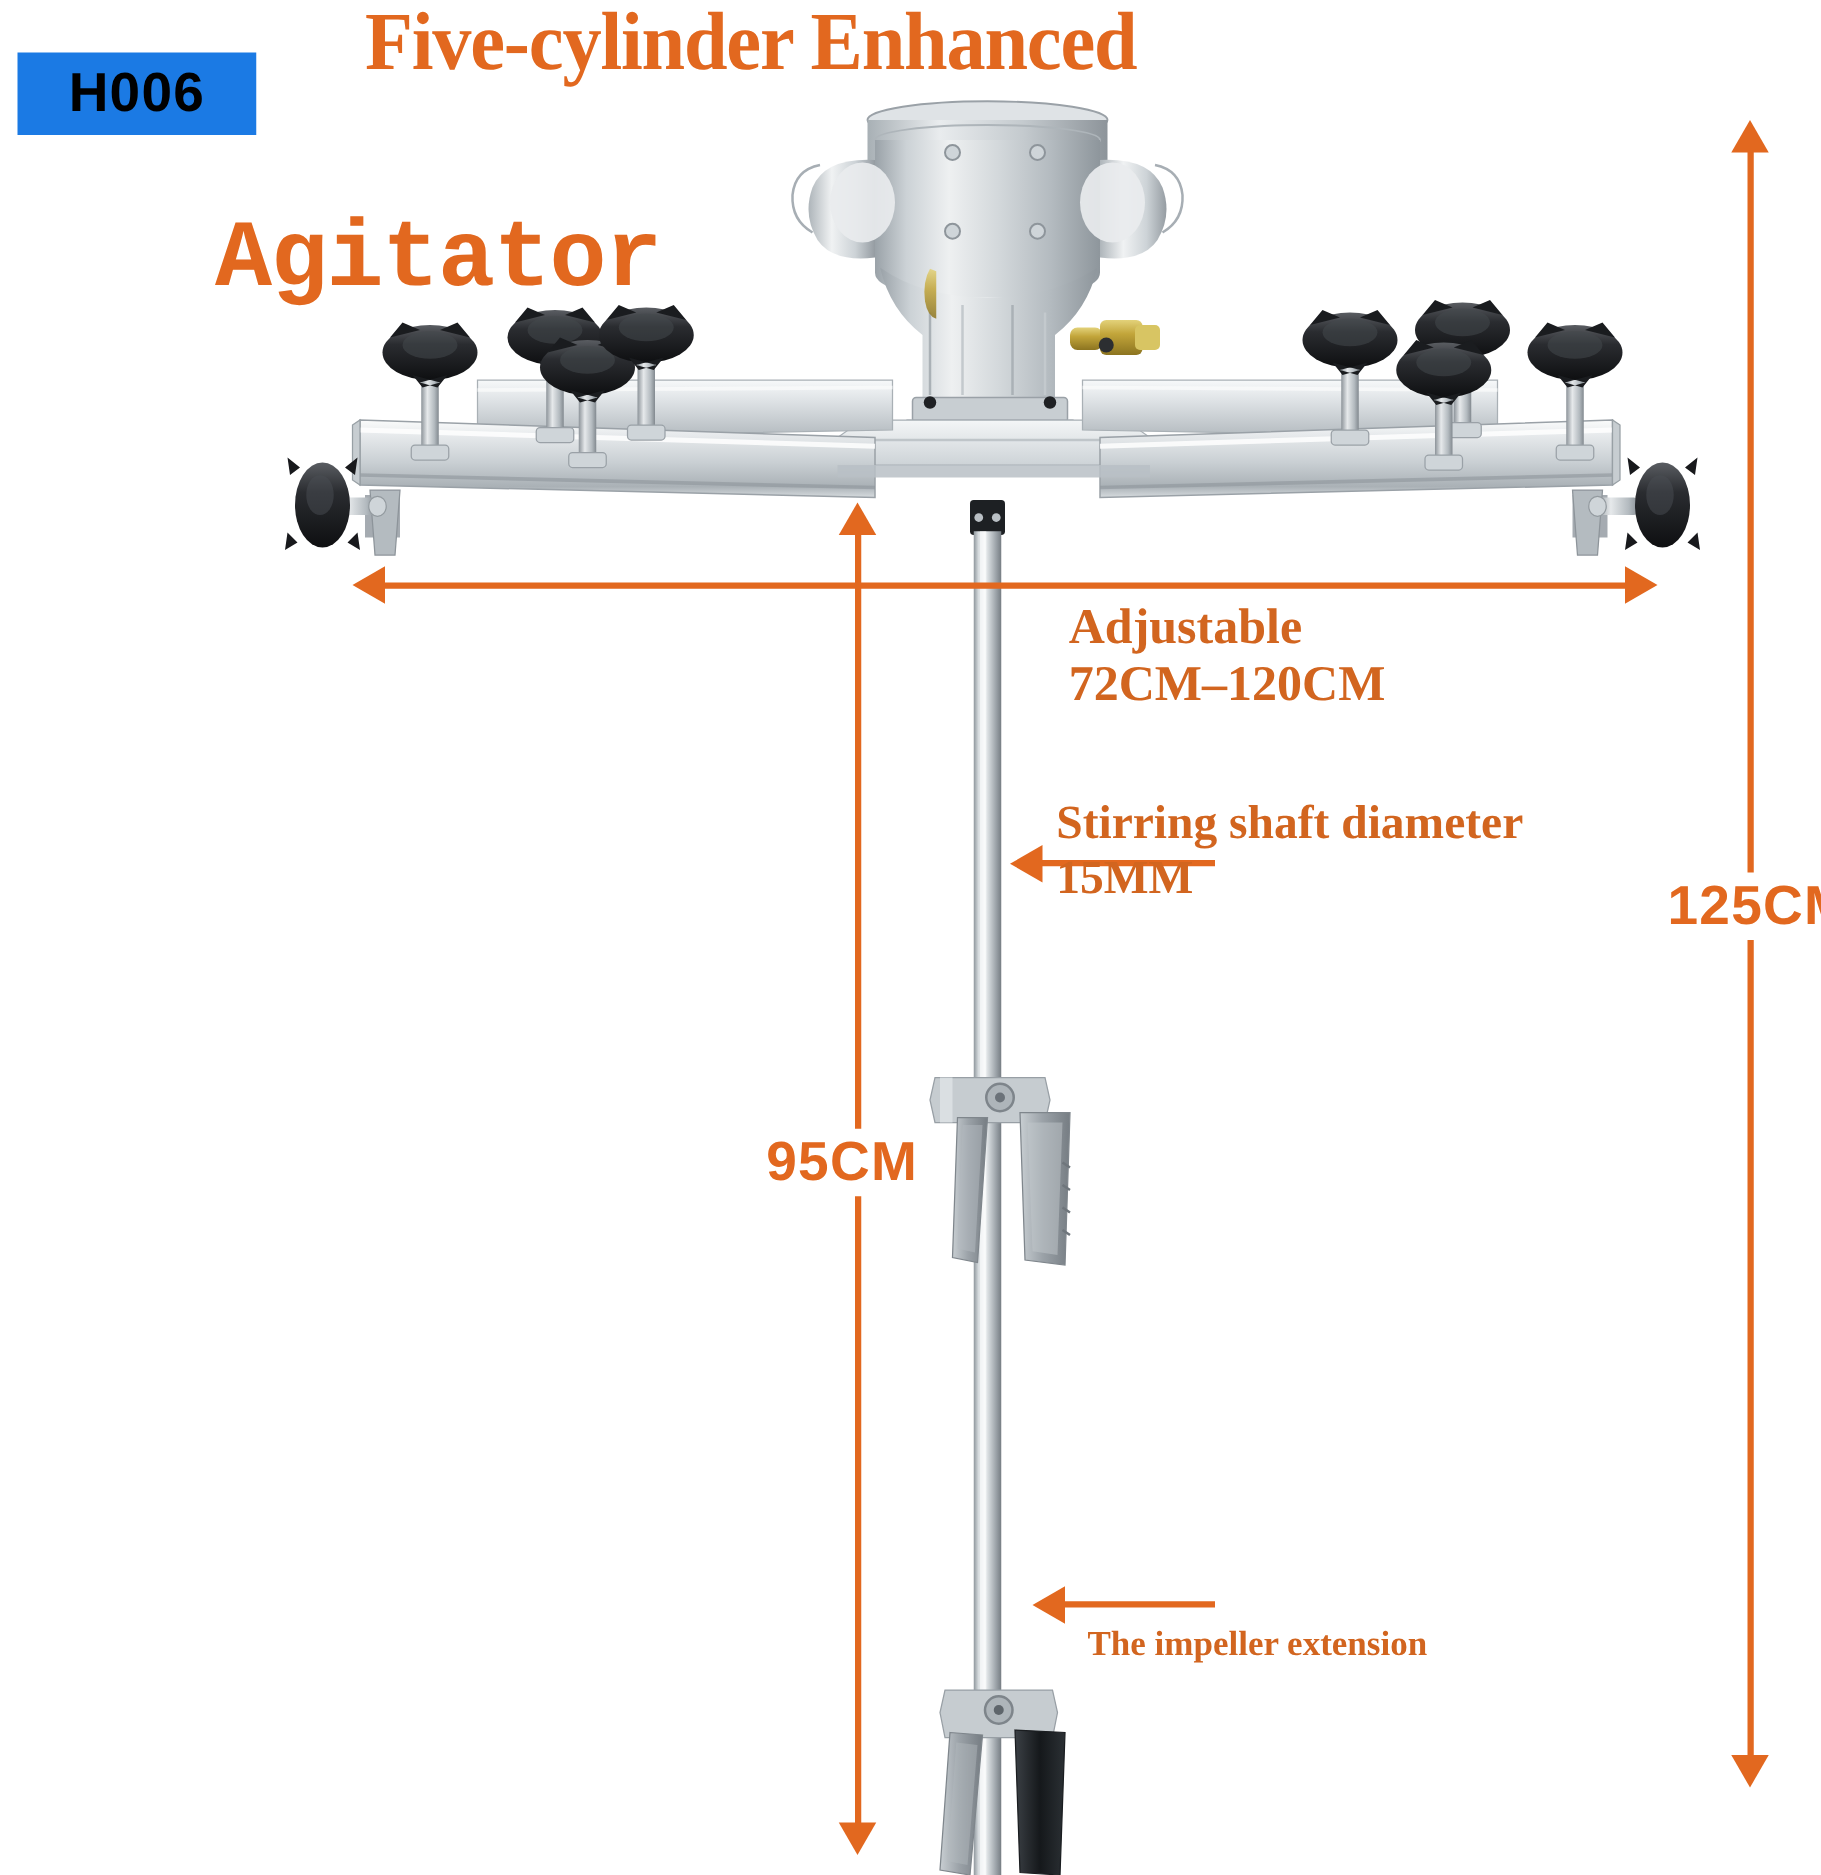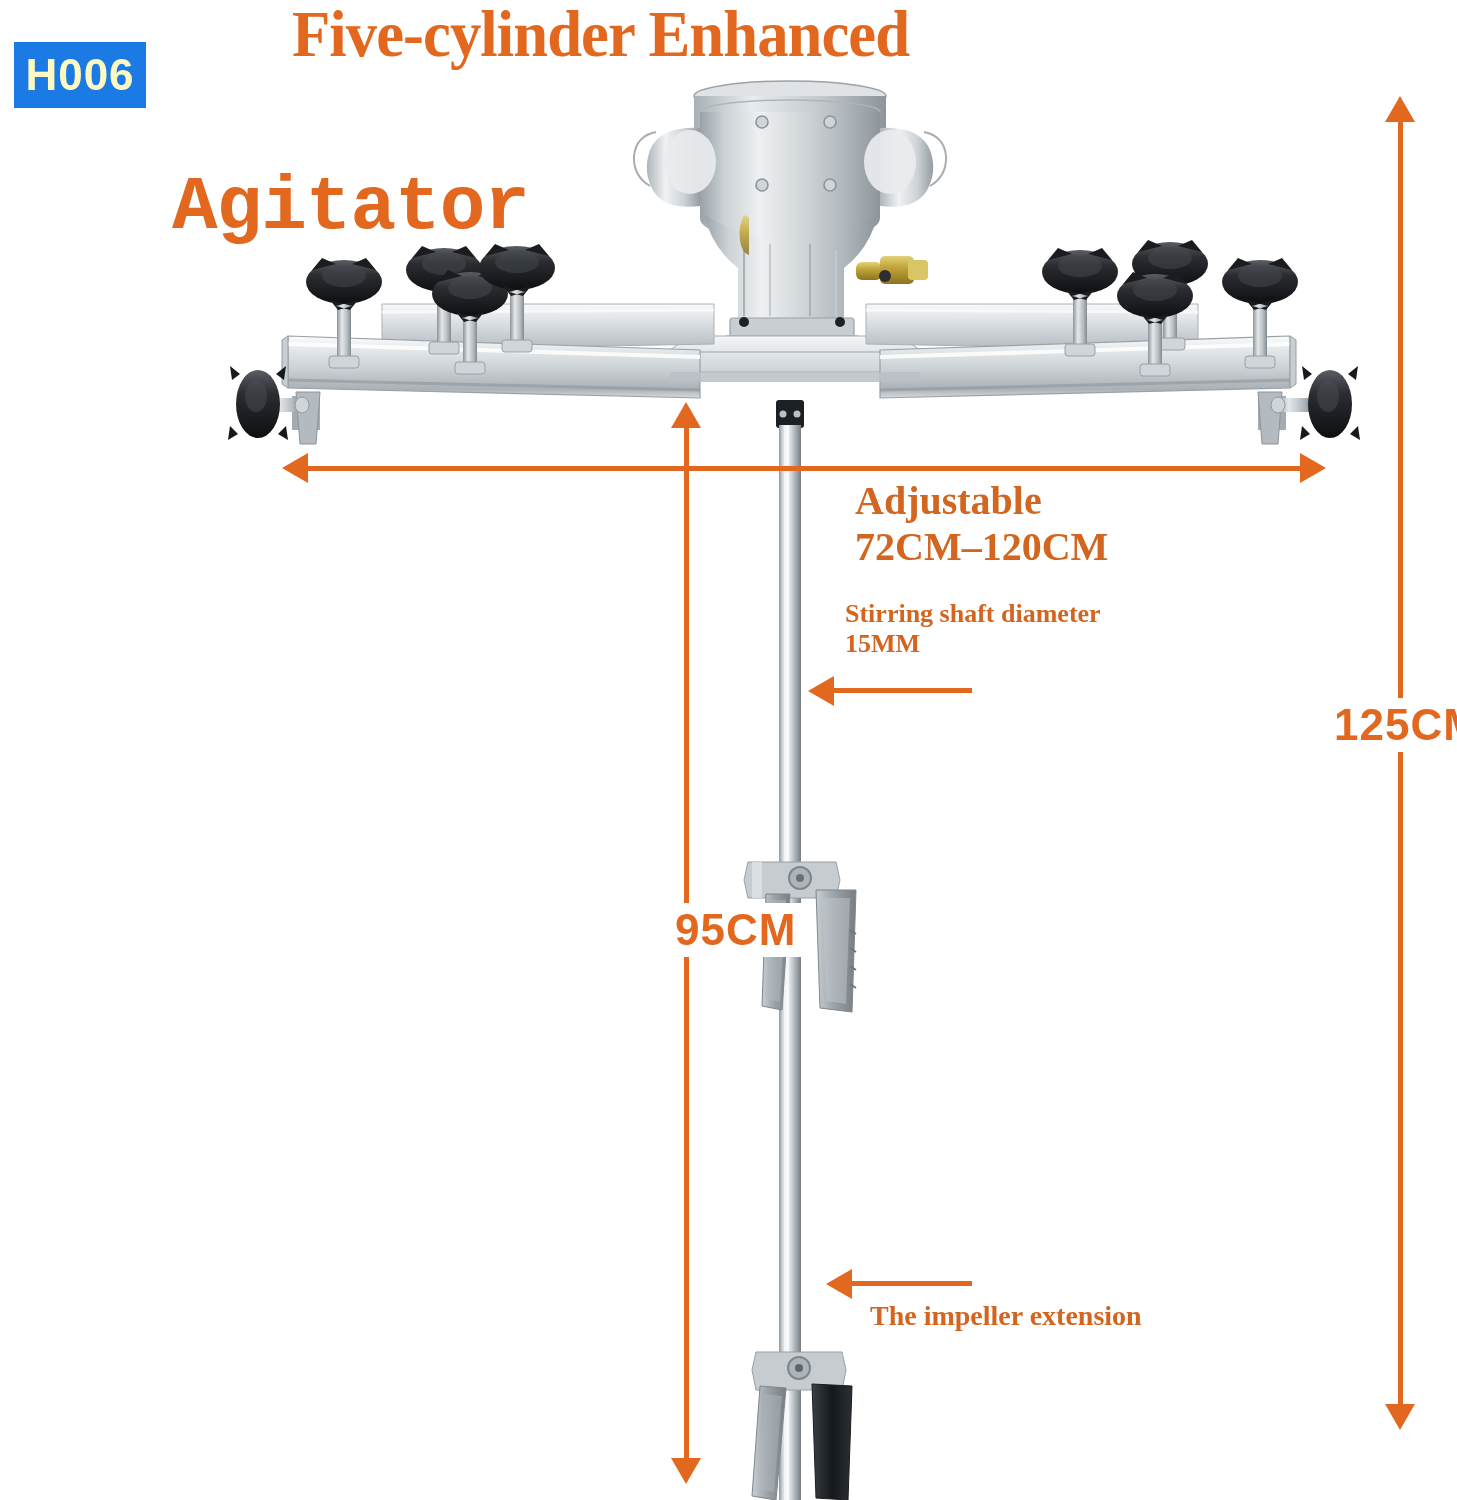--- a/index.html
+++ b/index.html
@@ -1,38 +1,38 @@
 <!DOCTYPE html>
 <html><head>
 <meta charset="utf-8">
 <style>
   html,body{margin:0;padding:0;background:#fff;}
   body{width:1457px;height:1500px;position:relative;overflow:hidden;
        font-family:"Liberation Serif",serif;}
   #stage{position:absolute;left:0;top:0;width:1457px;height:1500px;background:#fff;}
 
   
-  .badge{position:absolute;left:14px;top:42px;width:132px;height:66px;background:#1b7ae4;
-         color:#fef9c3;font-family:"Liberation Sans",sans-serif;font-weight:bold;font-size:44px;
+  .badge{position:absolute;left:14px;top:42px;width:191px;height:66px;background:#1b7ae4;
+         color:#000000;font-family:"Liberation Sans",sans-serif;font-weight:bold;font-size:44px;
          letter-spacing:1px;display:flex;align-items:center;justify-content:center;}
   .title1{position:absolute;left:292px;top:-4px;font-size:66px;font-weight:bold;color:#e2681f;
           font-family:"Liberation Serif",serif;letter-spacing:-1px;white-space:nowrap;
           transform:scaleX(0.95);transform-origin:left top;}
   .title2{position:absolute;left:172px;top:165px;font-size:76px;font-weight:bold;color:#e2681f;
           font-family:Liberation Mono, monospace;letter-spacing:-1px;white-space:nowrap;}
 
   .lbl{position:absolute;color:#d2651f;font-family:"Liberation Serif",serif;font-weight:bold;
        text-align:left;line-height:1.16;white-space:nowrap;}
   .lbl-adj{left:855px;top:478px;font-size:40px;}
-  .lbl-shaft{left:845px;top:599px;font-size:26px;}
+  .lbl-shaft{left:845px;top:636px;font-size:38px;}
   .lbl-imp{left:870px;top:1300px;font-size:28px;}
 
   .dim{position:absolute;color:#e2681f;font-family:"Liberation Sans",sans-serif;font-weight:bold;
        font-size:44px;letter-spacing:1px;background:#fff;white-space:nowrap;}
-  .dim-95{left:669px;top:903px;padding:2px 6px;}
+  .dim-95{left:607px;top:903px;padding:2px 6px;}
   .dim-125{left:1328px;top:698px;padding:2px 6px;}
 
   
   .ln{position:absolute;background:#e2681f;}
   .hline{height:5px;}
   .vline{width:5px;}
   .ah{position:absolute;width:0;height:0;}
   .ah-l{border-top:15px solid transparent;border-bottom:15px solid transparent;border-right:26px solid #e2681f;}
   .ah-r{border-top:15px solid transparent;border-bottom:15px solid transparent;border-left:26px solid #e2681f;}
   .ah-u{border-left:15px solid transparent;border-right:15px solid transparent;border-bottom:26px solid #e2681f;}

